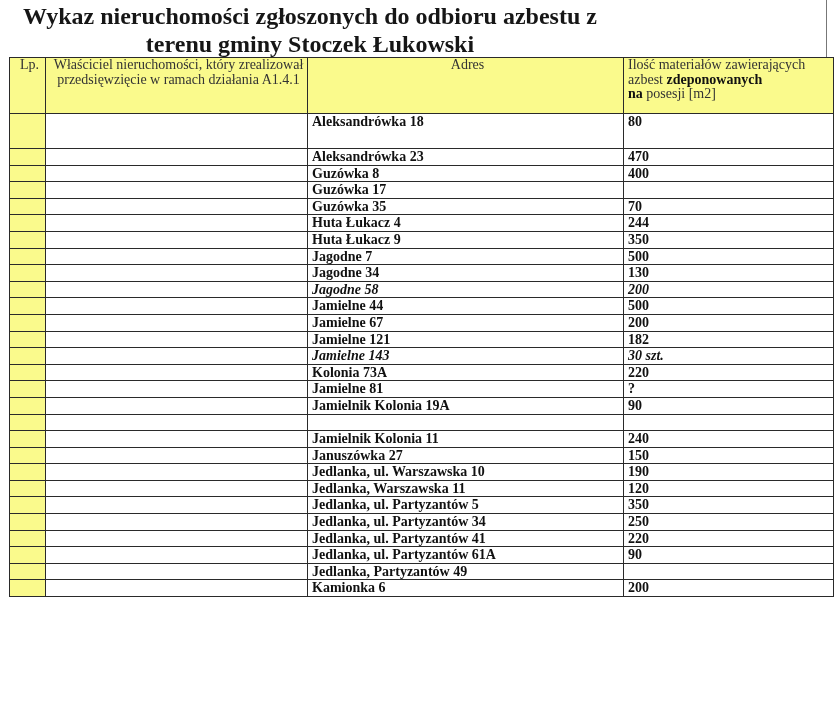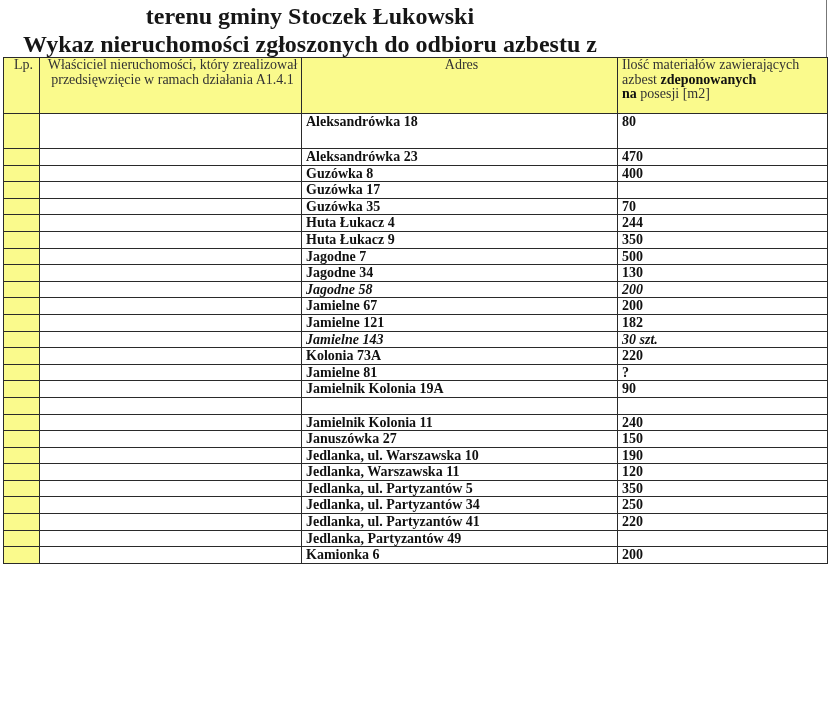--- a/index.html
+++ b/index.html
@@ -5,21 +5,21 @@
   html, body { margin: 0; padding: 0; background: #ffffff; }
   body { width: 838px; height: 720px; overflow: hidden; position: relative; font-family: "Liberation Serif", serif; color: #111; }
   .title {
     position: absolute; left: 0; top: 2px; width: 620px;
     text-align: center; font-weight: bold; font-size: 24px; line-height: 28px;
     color: #161616;
   }
   .title .l2 { display:block; }
   .frame-top { position:absolute; left:0; top:0; width:826px; height:58px; border-right:1px solid #777; }
   table.grid {
-    position: absolute; left: 3px; top: 57px;
+    position: absolute; left: 9px; top: 57px;
     border-collapse: collapse; table-layout: fixed;
     width: 824px;
   }
   table.grid td, table.grid th {
     border: 1.6px solid #2a2a2a; padding: 0 0 0 4px; vertical-align: top;
     overflow: hidden; white-space: nowrap;
   }
   col.c-lp { width: 36px; }
   col.c-owner { width: 262px; }
   col.c-addr { width: 316px; }
@@ -36,22 +36,22 @@
   tbody td.owner { background: #fff; }
   tbody tr.tall td { height: 34px; }
   .it { font-style: italic; margin-left: 32px; }
 </style>
 </head>
 <body>
 
 <div class="frame-top"></div>
 
 <div class="title">
+  <span class="l2">Wykaz nieruchomości zgłoszonych do odbioru azbestu z</span>
   <span class="l2">terenu gminy Stoczek Łukowski</span>
-  <span class="l2">Wykaz nieruchomości zgłoszonych do odbioru azbestu z</span>
 </div>
 
 <table class="grid">
   <colgroup>
     <col class="c-lp">
       <col class="c-owner">
       <col class="c-addr">
       <col class="c-qty">
   </colgroup>
   <thead>
@@ -119,20 +119,26 @@
       </tr>
       <tr>
         <td class="lp"></td>
         <td class="owner"></td>
         <td class="address it">Jagodne 58</td>
         <td class="qty it">200</td>
       </tr>
       <tr>
         <td class="lp"></td>
         <td class="owner"></td>
+        <td class="address">Jamielne 44</td>
+        <td class="qty">500</td>
+      </tr>
+      <tr>
+        <td class="lp"></td>
+        <td class="owner"></td>
         <td class="address">Jamielne 67</td>
         <td class="qty">200</td>
       </tr>
       <tr>
         <td class="lp"></td>
         <td class="owner"></td>
         <td class="address">Jamielne 121</td>
         <td class="qty">182</td>
       </tr>
       <tr>
@@ -203,20 +209,26 @@
       </tr>
       <tr>
         <td class="lp"></td>
         <td class="owner"></td>
         <td class="address">Jedlanka, ul. Partyzantów 41</td>
         <td class="qty">220</td>
       </tr>
       <tr>
         <td class="lp"></td>
         <td class="owner"></td>
+        <td class="address">Jedlanka, ul. Partyzantów 61A</td>
+        <td class="qty">90</td>
+      </tr>
+      <tr>
+        <td class="lp"></td>
+        <td class="owner"></td>
         <td class="address">Jedlanka, Partyzantów 49</td>
         <td class="qty"></td>
       </tr>
       <tr>
         <td class="lp"></td>
         <td class="owner"></td>
         <td class="address">Kamionka 6</td>
         <td class="qty">200</td>
       </tr>
     </tbody>

